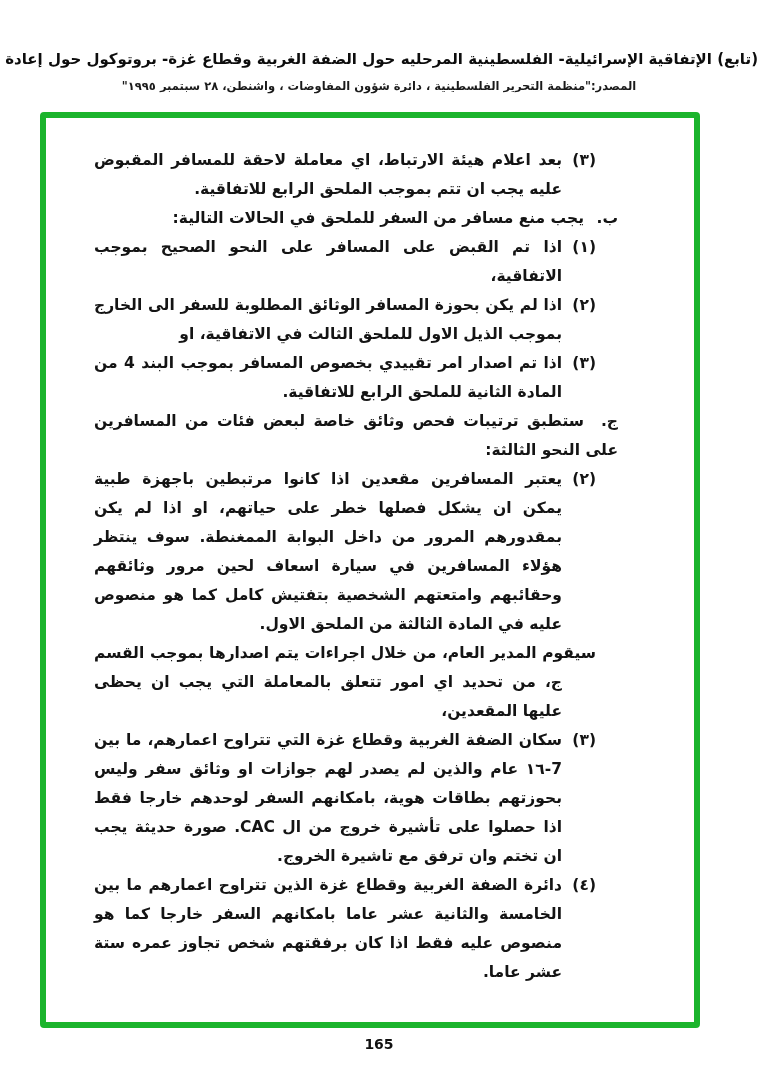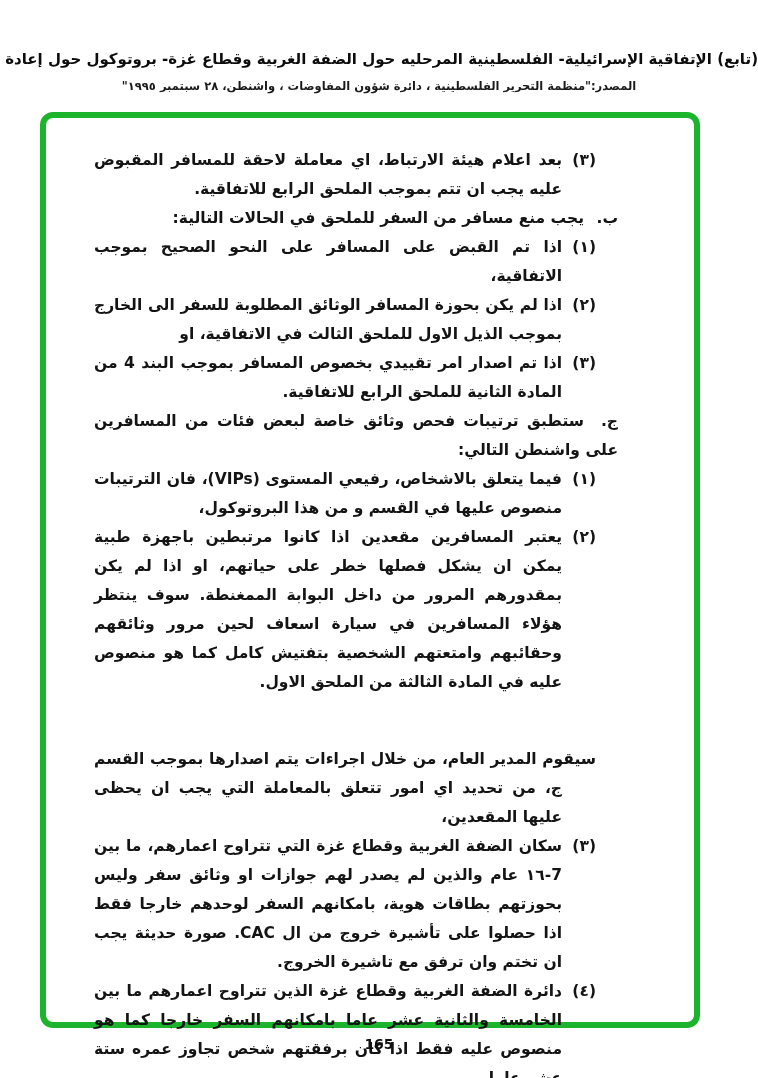--- a/index.html
+++ b/index.html
@@ -38,21 +38,21 @@
 
   
   .content-frame {
     position: absolute;
     left: 40px;
     top: 112px;
     width: 660px;
     height: 916px;
     box-sizing: border-box;
     border: 6px solid var(--accent, #1bb42c);
-    border-radius: 13px;
+    border-radius: 4px;
     background: #ffffff;
   }
 
   
   .doc-body {
     direction: rtl;
     box-sizing: border-box;
     padding: 28px 76px 0 48px;
     font-size: 15.5px;
     font-weight: bold;
@@ -79,21 +79,20 @@
   }
   .item.l2 .marker {
     display: inline-block;
     width: 34px;
     text-indent: 0;
   }
   
   .item.para {
     padding-right: 56px;
     text-indent: -34px;
-    margin-top: 48px;
   }
 
   
   .page-number {
     position: absolute;
     top: 1036px;
     left: 0;
     width: 100%;
     text-align: center;
     font-size: 14px;
@@ -116,23 +115,22 @@
     <p class="item l2"><span class="marker">(٣)</span><span>بعد اعلام هيئة الارتباط، اي معاملة لاحقة للمسافر المقبوض عليه يجب ان تتم بموجب الملحق الرابع للاتفاقية.</span></p>
 
     <p class="item l1"><span class="marker">ب.</span><span>يجب منع مسافر من السفر للملحق في الحالات التالية:</span></p>
 
     <p class="item l2"><span class="marker">(١)</span><span>اذا تم القبض على المسافر على النحو الصحيح بموجب الاتفاقية،</span></p>
 
     <p class="item l2"><span class="marker">(٢)</span><span>اذا لم يكن بحوزة المسافر الوثائق المطلوبة للسفر الى الخارج بموجب الذيل الاول للملحق الثالث في الاتفاقية، او</span></p>
 
     <p class="item l2"><span class="marker">(٣)</span><span>اذا تم اصدار امر تقييدي بخصوص المسافر بموجب البند 4 من المادة الثانية للملحق الرابع للاتفاقية.</span></p>
 
-    <p class="item l1"><span class="marker">ج.</span><span>ستطبق ترتيبات فحص وثائق خاصة لبعض فئات من المسافرين على واشنطن التالي:</span></p>
+    <p class="item l1"><span class="marker">ج.</span><span>ستطبق ترتيبات فحص وثائق خاصة لبعض فئات من المسافرين على النحو الثالثة:</span></p>
 
-    <p class="item l2"><span class="marker">(١)</span><span>فيما يتعلق بالاشخاص، رفيعي المستوى (VIPs)، فان الترتيبات منصوص عليها في القسم و من هذا البروتوكول،</span></p>
 
     <p class="item l2"><span class="marker">(٢)</span><span>يعتبر المسافرين مقعدين اذا كانوا مرتبطين باجهزة طبية يمكن ان يشكل فصلها خطر على حياتهم، او اذا لم يكن بمقدورهم المرور من داخل البوابة الممغنطة. سوف ينتظر هؤلاء المسافرين في سيارة اسعاف لحين مرور وثائقهم وحقائبهم وامتعتهم الشخصية بتفتيش كامل كما هو منصوص عليه في المادة الثالثة من الملحق الاول.</span></p>
 
     <p class="item para"><span>سيقوم المدير العام، من خلال اجراءات يتم اصدارها بموجب القسم ج، من تحديد اي امور تتعلق بالمعاملة التي يجب ان يحظى عليها المقعدين،</span></p>
 
     <p class="item l2"><span class="marker">(٣)</span><span>سكان الضفة الغربية وقطاع غزة التي تتراوح اعمارهم، ما بين 7-١٦ عام والذين لم يصدر لهم جوازات او وثائق سفر وليس بحوزتهم بطاقات هوية، بامكانهم السفر لوحدهم خارجا فقط اذا حصلوا على تأشيرة خروج من ال CAC. صورة حديثة يجب ان تختم وان ترفق مع تاشيرة الخروج.</span></p>
 
     <p class="item l2"><span class="marker">(٤)</span><span>دائرة الضفة الغربية وقطاع غزة الذين تتراوح اعمارهم ما بين الخامسة والثانية عشر عاما بامكانهم السفر خارجا كما هو منصوص عليه فقط اذا كان برفقتهم شخص تجاوز عمره ستة عشر عاما.</span></p>
 
   </div>

